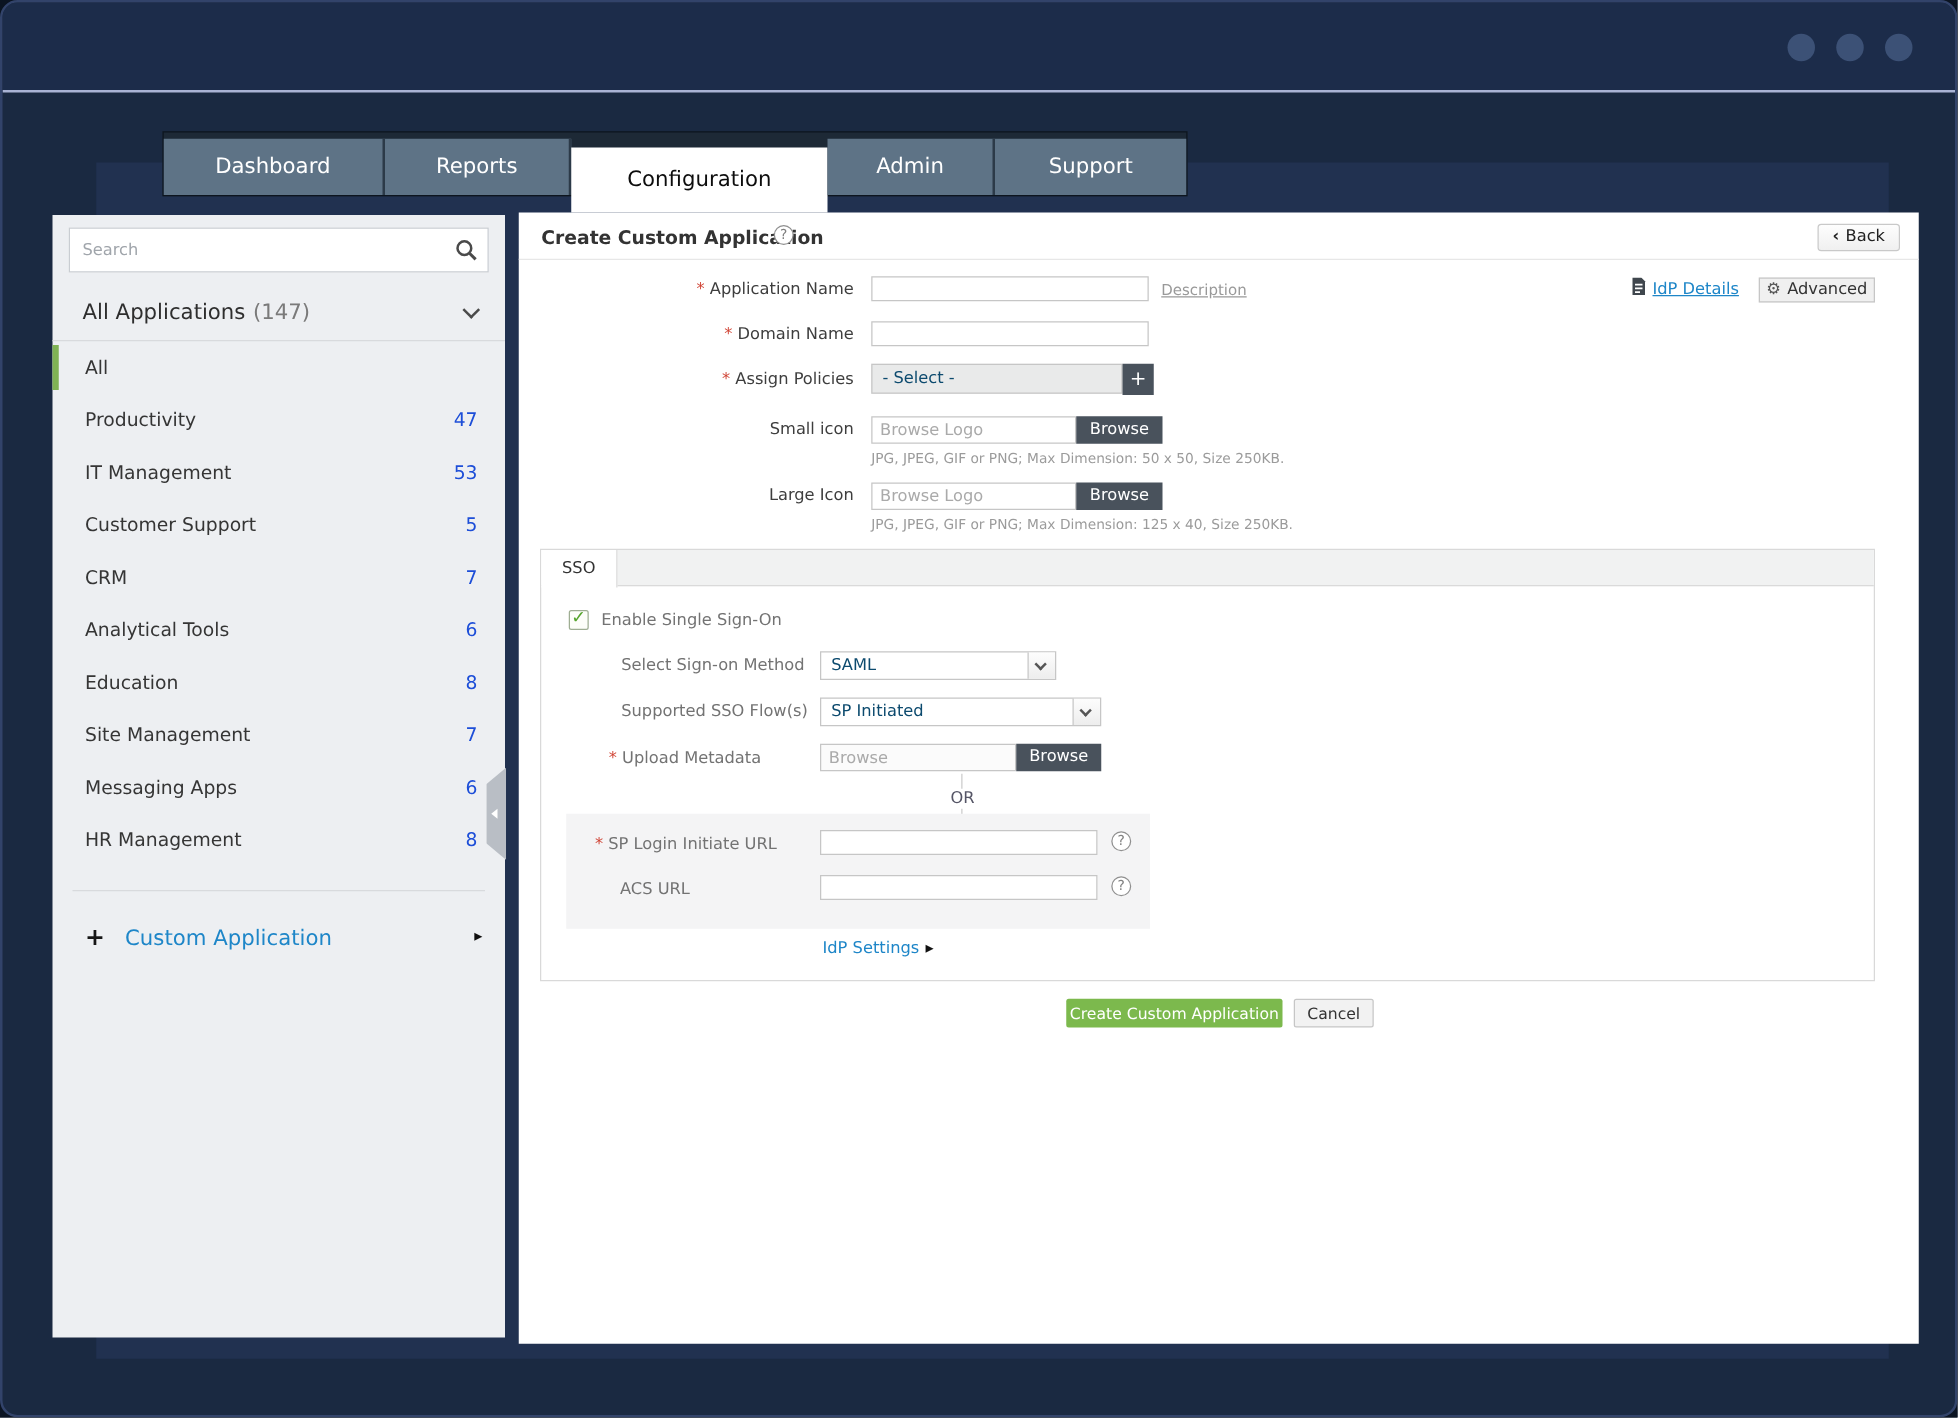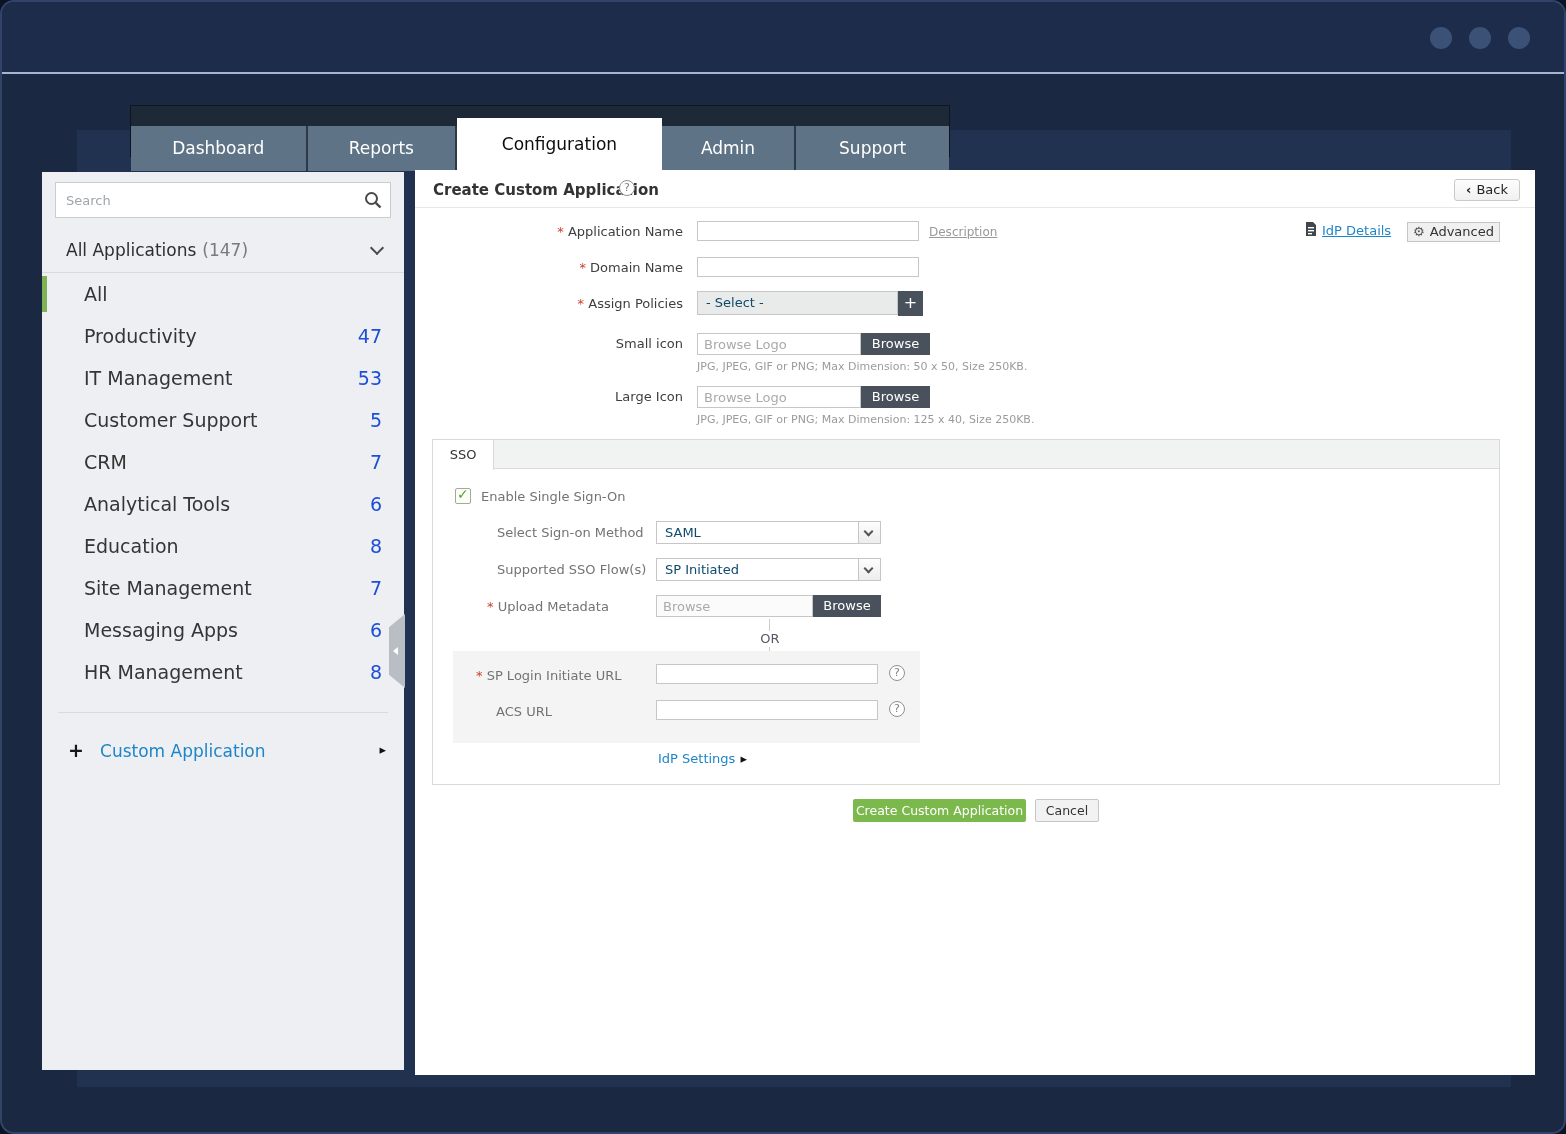--- a/index.html
+++ b/index.html
@@ -9,35 +9,35 @@
   
   #window { position:absolute; inset:0; border-radius:14px; background:#1a2941; border:2px solid #32436a; overflow:hidden; }
   #topbar { position:absolute; left:0; top:0; right:0; height:70px; background:#1c2c4a; }
   #win-controls { position:absolute; right:34px; top:25px; display:flex; gap:17px; }
   .win-circle { width:22px; height:22px; border-radius:50%; background:#3c5176; }
   #topline { position:absolute; left:0; top:70px; right:0; height:2px; background:#a9b3d4; }
   #content-backdrop { position:absolute; left:75px; top:128px; width:1434px; height:957px; background:#213150; }
 
   
   #nav { position:absolute; left:128px; top:103px; width:820px; height:52px; display:flex; background:#1d2936; border:1px solid #0d151f; }
-  .nav-tab { margin-top:20px; height:45px; line-height:45px; text-align:center; background:#5e7386; color:#fff; font-size:17px; border-right:2px solid #2c3a48; cursor:pointer; }
+  .nav-tab { margin-top:5px; height:45px; line-height:45px; text-align:center; background:#5e7386; color:#fff; font-size:17px; border-right:2px solid #2c3a48; cursor:pointer; }
   .nav-tab:last-child { border-right:none; }
   .nav-tab.active { margin-top:12px; height:52px; line-height:52px; background:#ffffff; color:#0d0d0d; border-right:none; }
 
   
   #sidebar { position:absolute; left:40px; top:170px; width:362px; height:898px; background:#edeff2; z-index:3; }
   .search-wrap { position:absolute; left:13px; right:13px; top:10px; height:36px; }
   .search-wrap input { width:100%; height:36px; border:1px solid #c9cdd2; background:#fff; font-size:13px; padding:0 36px 0 10px; color:#444; font-family:inherit; outline:none; }
   .search-wrap input::placeholder { color:#a0a5ab; }
   .search-icon { position:absolute; right:9px; top:9px; width:18px; height:18px; }
   #sb-header { position:absolute; left:0; right:0; top:56px; height:45px; line-height:45px; padding-left:24px; border-bottom:1px solid #d8dadd; font-size:17px; color:#2e2e2e; }
   #sb-header .cnt { color:#7a7a7a; margin-left:6px; }
   .chev-down { position:absolute; right:22px; top:15px; width:10px; height:10px; border-right:2px solid #4a4a4a; border-bottom:2px solid #4a4a4a; transform:rotate(45deg); }
   #sb-list { position:absolute; left:0; right:0; top:101px; }
-  .sb-item { position:relative; height:42px; line-height:42px; padding:0 42px; font-size:19px; color:#353535; cursor:pointer; }
+  .sb-item { position:relative; height:42px; line-height:42px; padding:0 26px; font-size:15px; color:#353535; cursor:pointer; }
   .sb-item .count { position:absolute; right:22px; color:#1d4ed8; }
   .sel-bar { position:absolute; left:0; top:3px; bottom:3px; width:5px; background:#7fb254; }
   #sb-divider { position:absolute; left:16px; right:16px; top:540px; border-top:1px solid #d8dadd; }
   #custom-app { position:absolute; left:0; right:0; top:556px; height:44px; line-height:44px; padding:0 26px; cursor:pointer; }
   #custom-app .plus { font-size:19px; font-weight:bold; color:#161616; margin-right:11px; }
   #custom-app .lbl { font-size:17px; color:#1e86c8; }
   #custom-app .arrow { position:absolute; right:18px; top:0; color:#101010; font-size:13px; }
   #collapse-handle { position:absolute; left:387px; top:612px; width:16px; height:74px; background:#b9bec5; clip-path:polygon(100% 0, 100% 100%, 0 82%, 0 18%); z-index:4; cursor:pointer; }
   #collapse-handle .tri { position:absolute; left:4px; top:33px; width:0; height:0; border-top:4px solid transparent; border-bottom:4px solid transparent; border-right:5px solid #fff; }
 
@@ -216,21 +216,21 @@
       <div id="sso-box">
         <div id="sso-tabbar"></div>
         <div id="sso-tab">SSO</div>
 
         <div class="checkbox">
             <span class="mark">✓</span>
           </div>
         <div class="sso-label" style="left:48px; top:49px;">Enable Single Sign-On</div>
 
         <div class="sso-label" style="left:64px; top:85px;">Select Sign-on Method</div>
-        <div class="fake-select" style="left:223px; top:81px; width:225px; height:23px;">
+        <div class="fake-select" style="left:223px; top:81px; width:189px; height:23px;">
           <span class="val">SAML</span>
           <span class="chevbox">
               <i></i>
             </span>
         </div>
 
         <div class="sso-label" style="left:64px; top:122px;">Supported SSO Flow(s)</div>
         <div class="fake-select" style="left:223px; top:118px; width:225px; height:23px;">
           <span class="val">SP Initiated</span>
           <span class="chevbox">

